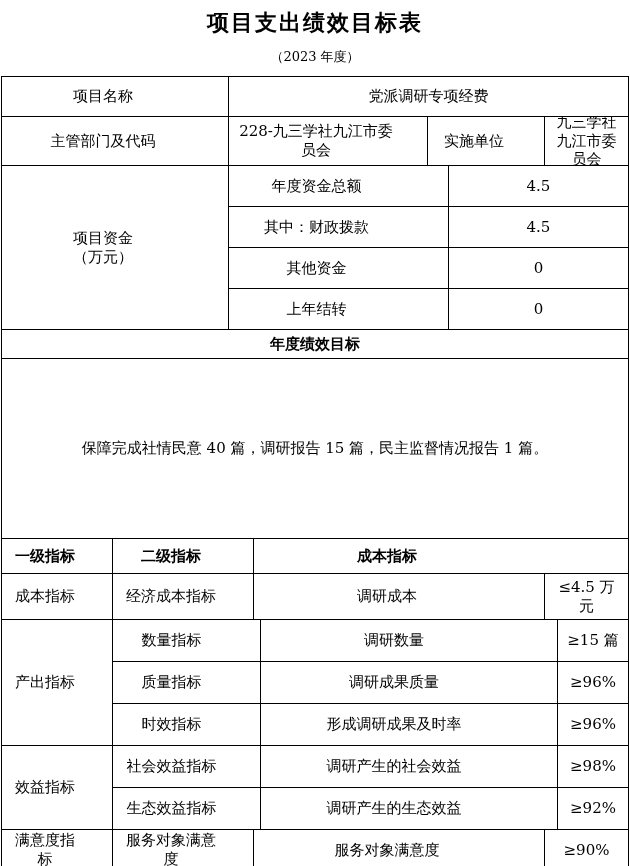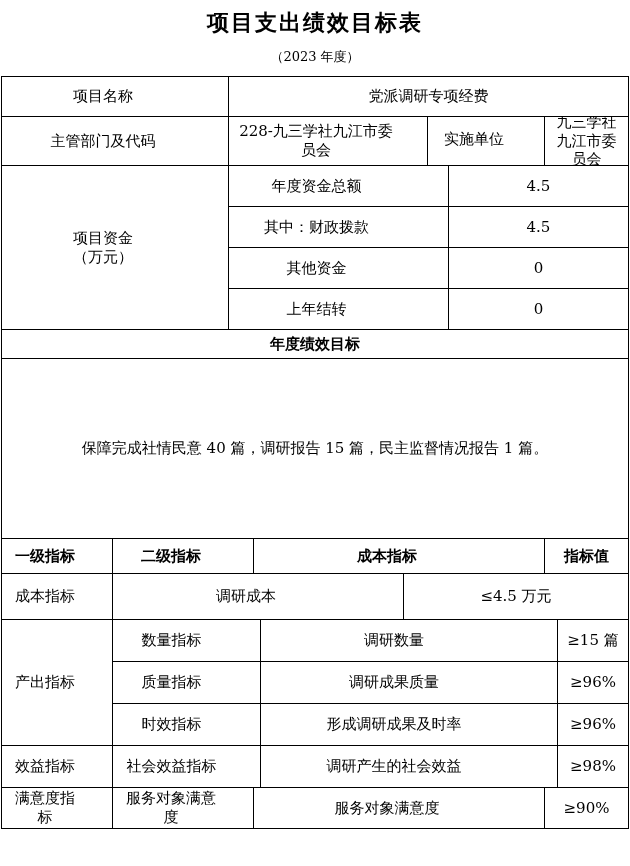--- a/index.html
+++ b/index.html
@@ -24,21 +24,21 @@
   .row > * + *, .group > * + * { border-left:1px solid #000;margin-left:24px; }
   .group-rows { flex:1; display:flex; flex-direction:column; }
   .group-rows > * + * { border-top:1px solid #000; }
   .cell {
     display:flex; align-items:center; justify-content:center;
     text-align:center; box-sizing:border-box;
     padding:1px 6px; line-height:1.25; overflow:hidden;
   }
   .stack { flex-direction:column; }
   
-  .c1 { width:202px; } .c2 { width:175px; } .c3 { width:93px;font-family:Liberation Mono, monospace; }
+  .c1 { width:202px; } .c2 { width:175px; } .c3 { width:93px; }
   
   .b1 { width:86px; } .b2 { width:117px; } .b3 { width:267px; }
   .flex1 { flex:1; }
   
   .hA { height:39px; } .hB { height:48px; } .hF { height:40px;gap:20px; }
   .hG { height:28px; } .hBig { height:179px; } .hH { height:34px; }
   .hC { height:45px; } .hR { height:41px;gap:6px; } .hL { height:40px; }
   .bold { font-weight:bold; }
 </style>
 </head>
@@ -93,25 +93,25 @@
     </div>
 
     <div class="row hBig">
       <div class="cell flex1">保障完成社情民意 40 篇，调研报告 15 篇，民主监督情况报告 1 篇。</div>
     </div>
 
     <div class="row hH">
       <div class="cell b1 bold">一级指标</div>
       <div class="cell b2 bold">二级指标</div>
       <div class="cell b3 bold">成本指标</div>
-      <div class="cell flex1 bold">指标值</div>
     </div>
 
     <div class="row hC">
       <div class="cell b1">成本指标</div>
+      <div class="cell b2">经济成本指标</div>
       <div class="cell b3">调研成本</div>
       <div class="cell flex1">≤4.5 万元</div>
     </div>
 
     <div class="group">
       <div class="cell b1">产出指标</div>
       <div class="group-rows">
         <div class="row hR">
           <div class="cell b2">数量指标</div>
           <div class="cell b3">调研数量</div>
@@ -131,20 +131,25 @@
     </div>
 
     <div class="group">
       <div class="cell b1">效益指标</div>
       <div class="group-rows">
         <div class="row hR">
           <div class="cell b2">社会效益指标</div>
           <div class="cell b3">调研产生的社会效益</div>
           <div class="cell flex1">≥98%</div>
         </div>
+        <div class="row hR">
+          <div class="cell b2">生态效益指标</div>
+          <div class="cell b3">调研产生的生态效益</div>
+          <div class="cell flex1">≥92%</div>
+        </div>
       </div>
     </div>
 
     <div class="row hL">
       <div class="cell b1">满意度指标</div>
       <div class="cell b2">服务对象满意度</div>
       <div class="cell b3">服务对象满意度</div>
       <div class="cell flex1">≥90%</div>
     </div>
 

